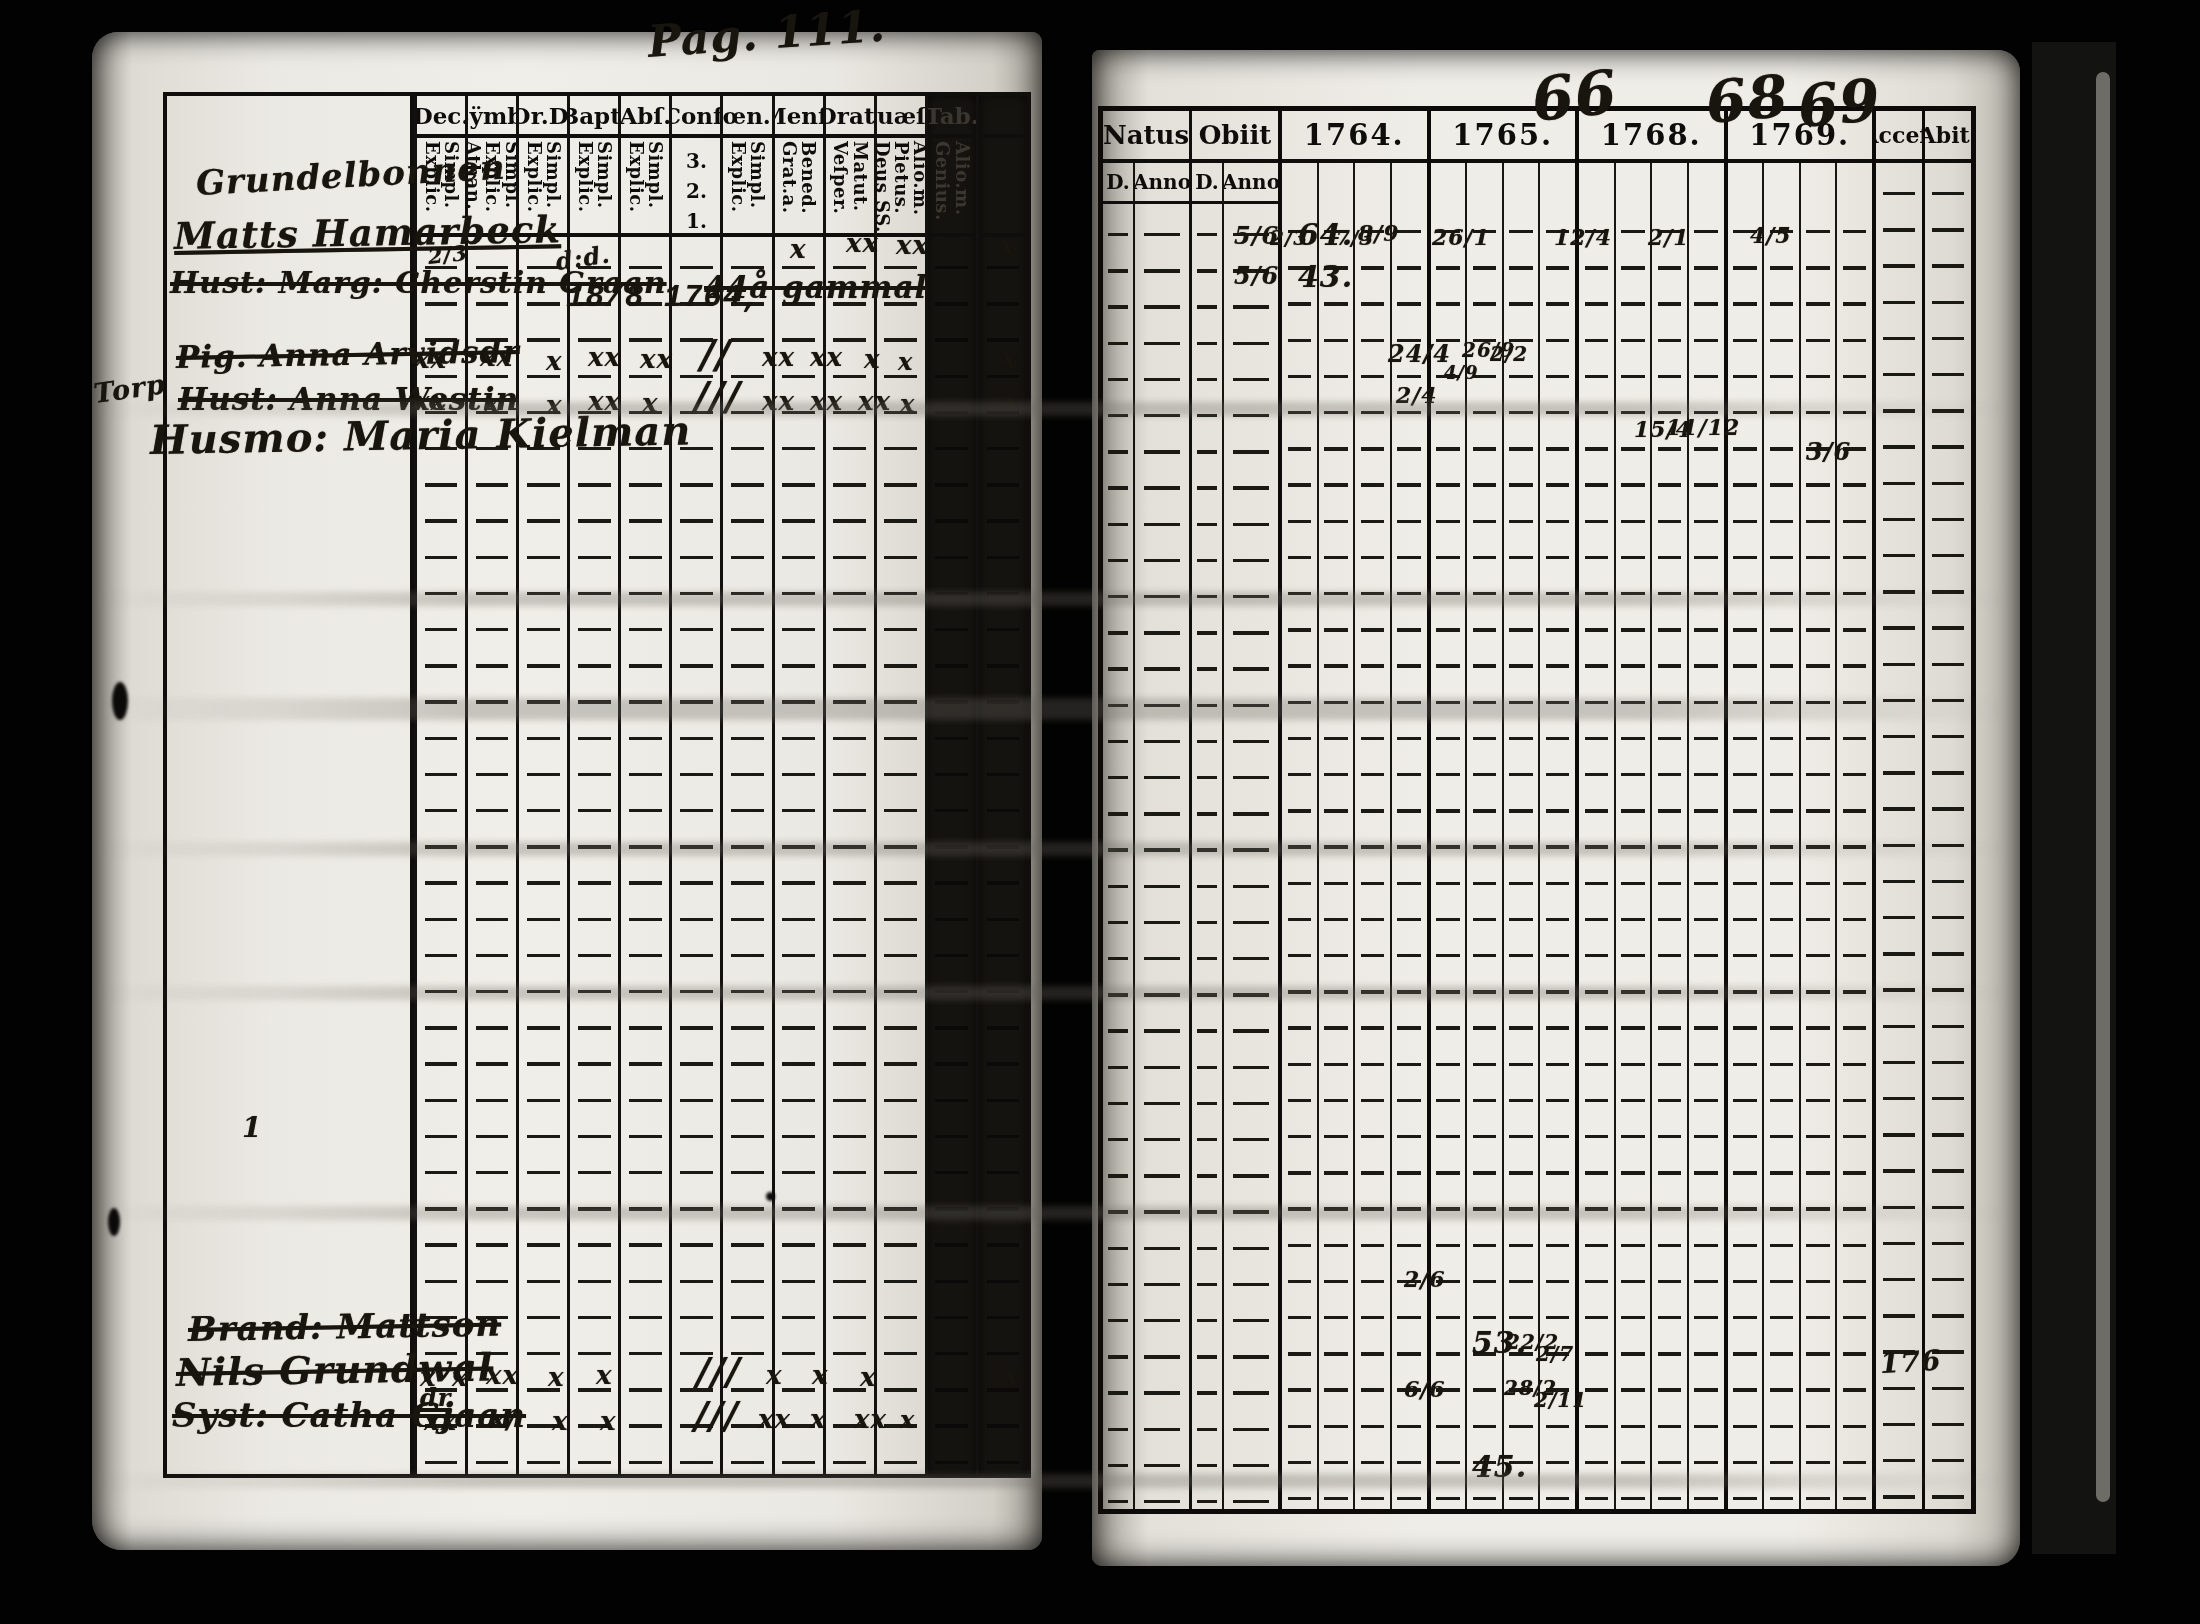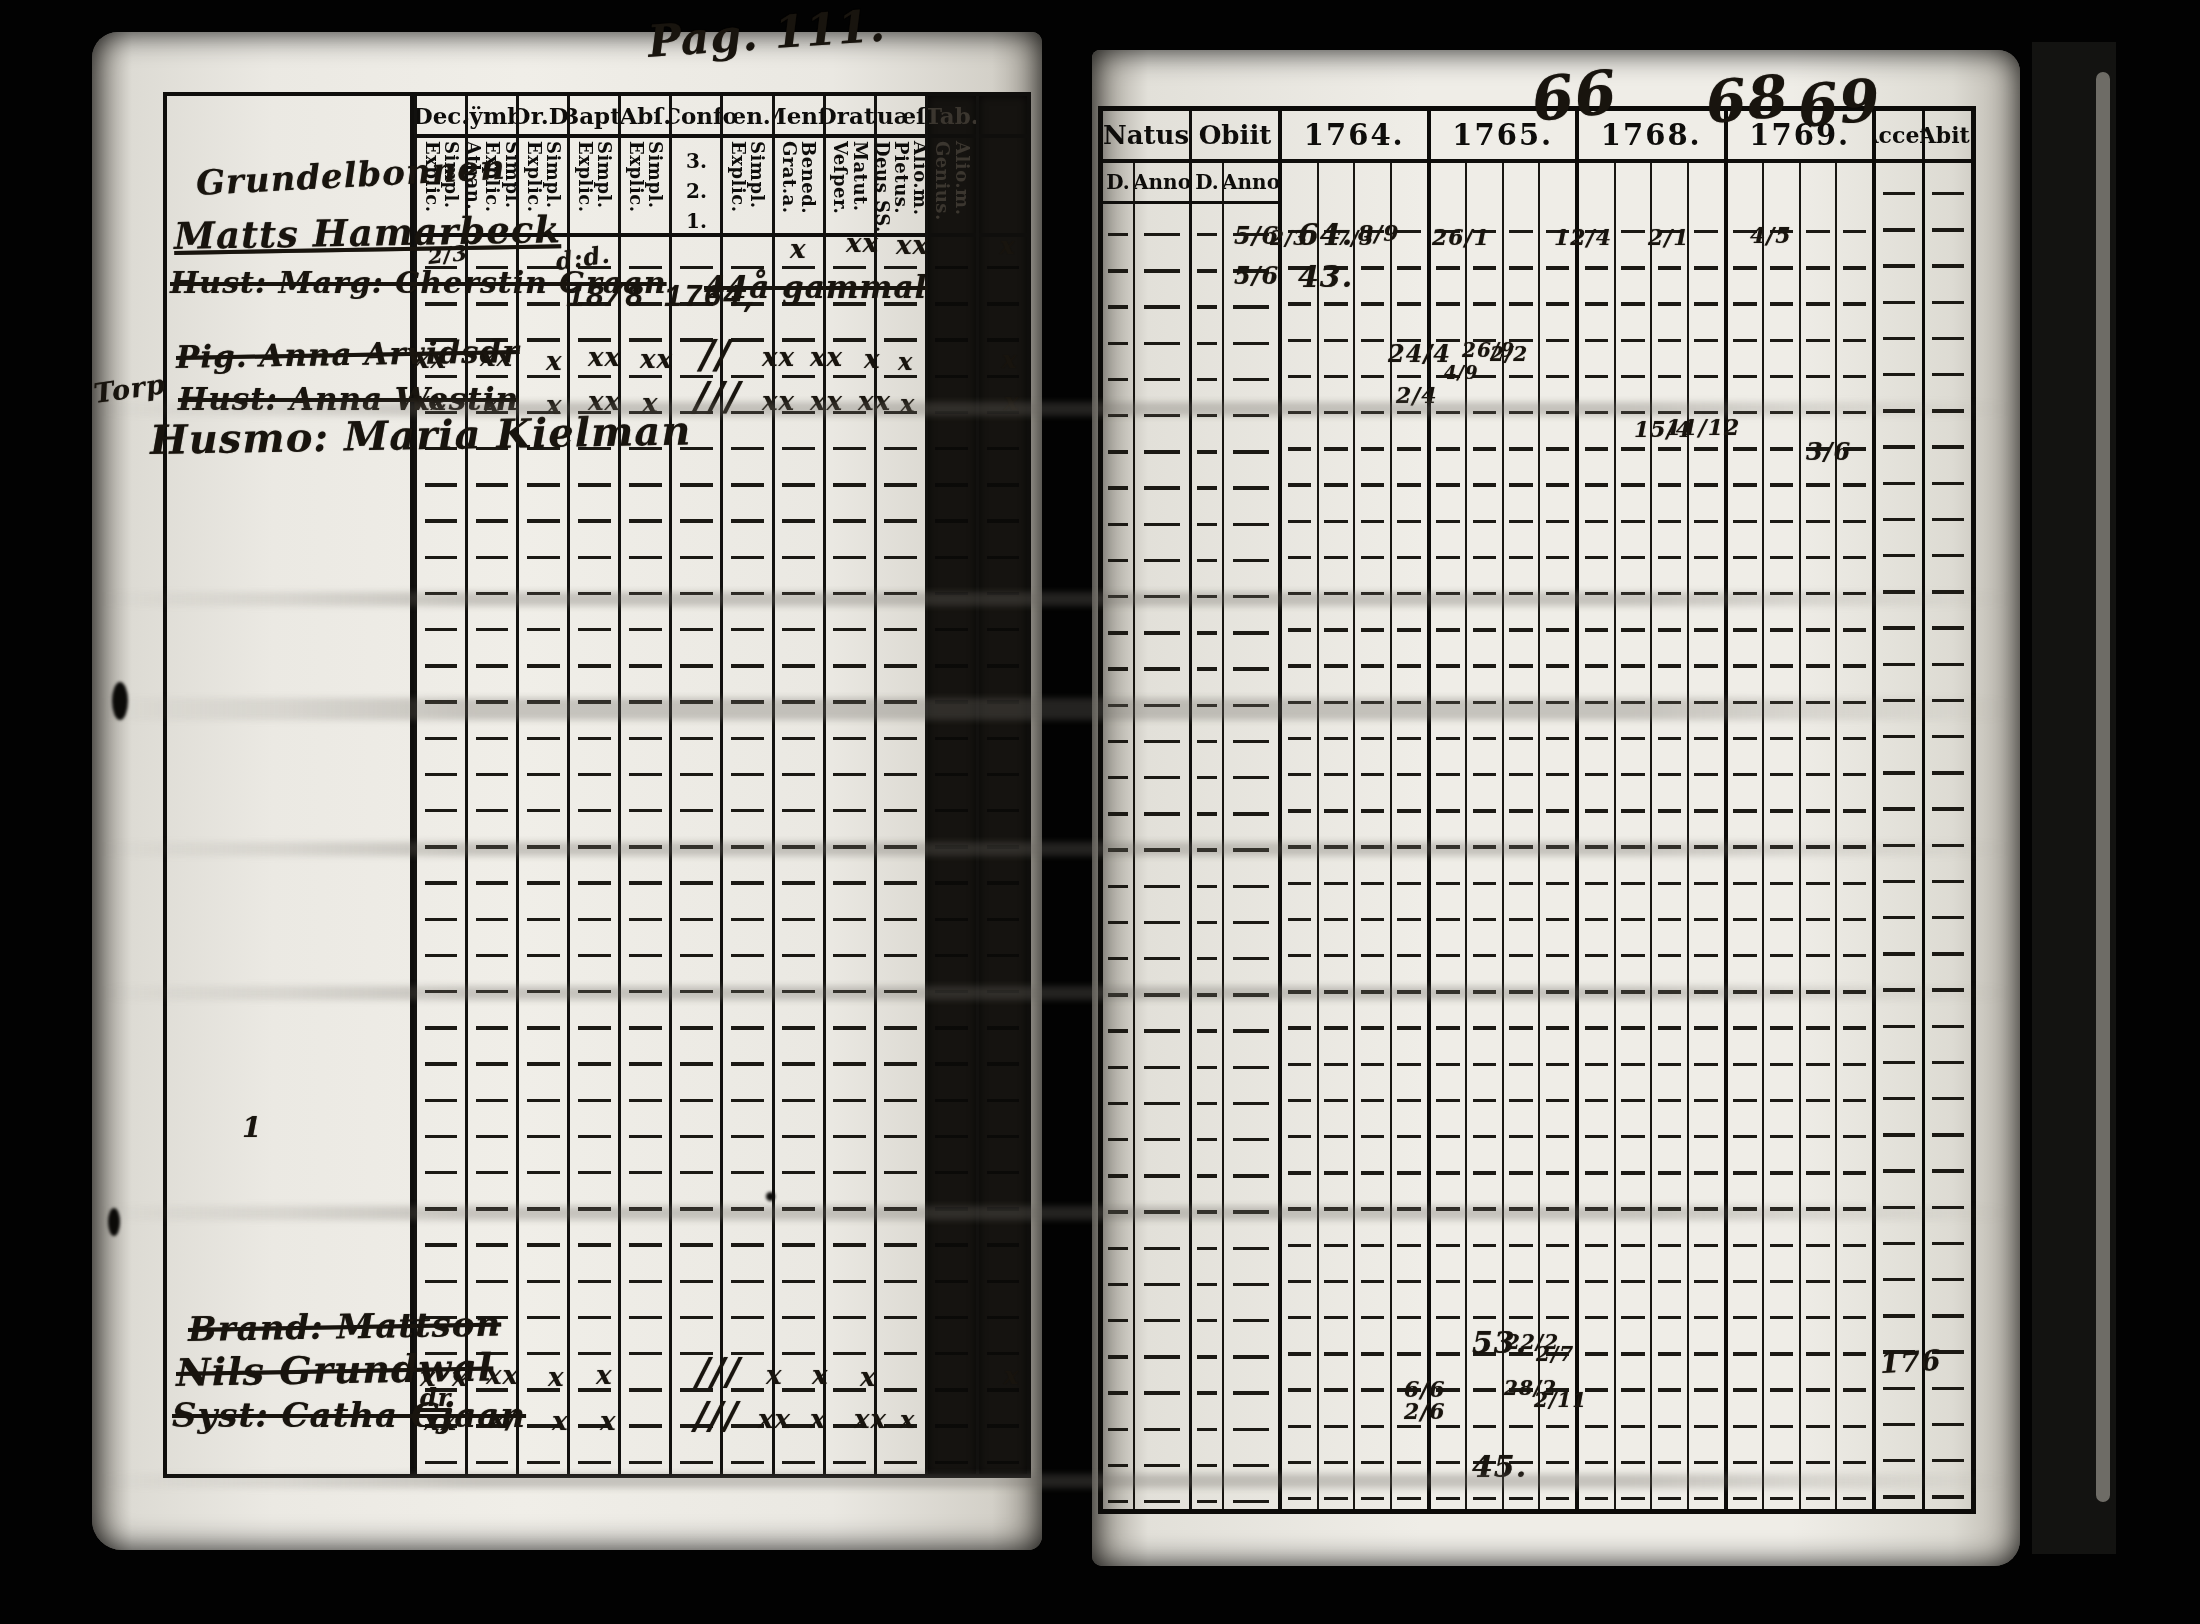--- a/index.html
+++ b/index.html
@@ -346,21 +346,21 @@
       <span class="hw" style="left: 1234px; top: 264px; font-size: 24px;">5/6</span>
       <span class="hw" style="left: 1298px; top: 262px; font-size: 30px;">43.</span>
       <span class="hw" style="left: 1388px; top: 342px; font-size: 24px;">24/4</span>
       <span class="hw" style="left: 1442px; top: 344px; font-size: 20px; padding-left: 48px;">2/2</span>
       <span class="hw" style="left: 1462px; top: 340px; font-size: 20px;">26/9</span>
       <span class="hw" style="left: 1444px; top: 364px; font-size: 18px;">4/9</span>
       <span class="hw" style="left: 1396px; top: 384px; font-size: 22px;">2/4</span>
       <span class="hw" style="left: 1634px; top: 418px; font-size: 22px;">15/4</span>
       <span class="hw" style="left: 1666px; top: 416px; font-size: 22px;">11/12</span>
       <span class="hw" style="left: 1806px; top: 440px; font-size: 24px;">3/6</span>
-      <span class="hw" style="left: 1404px; top: 1400px; font-size: 22px;">2/6</span>
+      <span class="hw" style="left: 1404px; top: 1268px; font-size: 22px;">2/6</span>
       <span class="hw" style="left: 1472px; top: 1328px; font-size: 30px;">53.</span>
       <span class="hw" style="left: 1506px; top: 1332px; font-size: 20px;">22/2</span>
       <span class="hw" style="left: 1536px; top: 1344px; font-size: 20px;">2/7</span>
       <span class="hw" style="left: 1404px; top: 1378px; font-size: 22px;">6/6</span>
       <span class="hw" style="left: 1472px; top: 1452px; font-size: 30px;">45.</span>
       <span class="hw" style="left: 1504px; top: 1378px; font-size: 20px;">28/2</span>
       <span class="hw" style="left: 1534px; top: 1390px; font-size: 20px;">2/11</span>
       <span class="hw" style="left: 1880px; top: 1350px; font-size: 28px; transform: rotate(-3deg);">176</span>
     </div>
 

